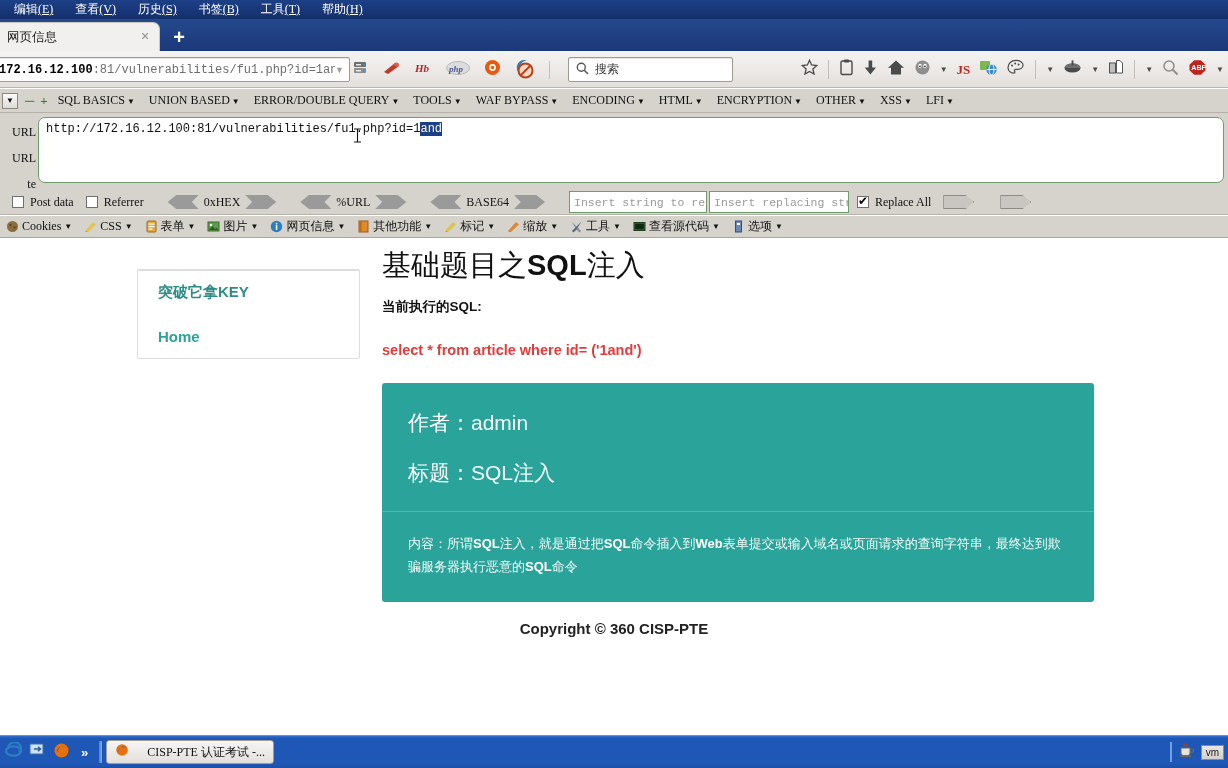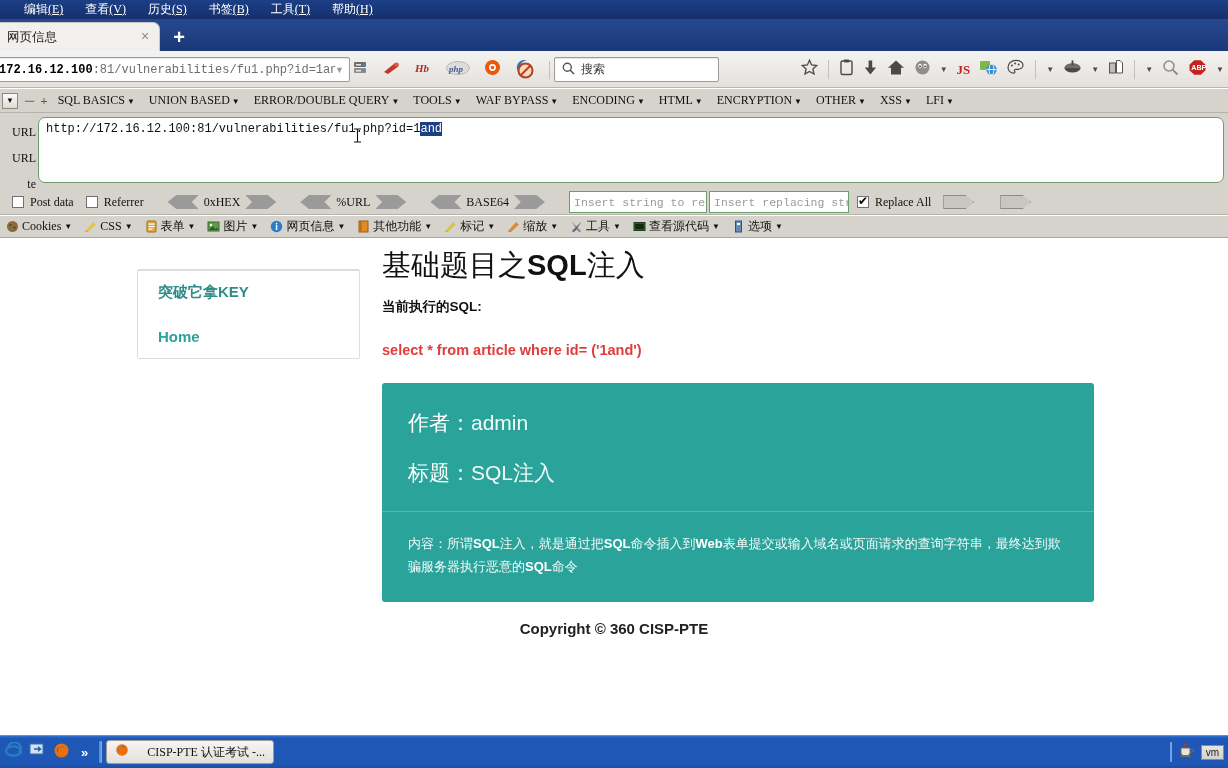--- a/index.html
+++ b/index.html
@@ -9,21 +9,21 @@
     overflow: hidden;
     font-family: "Liberation Sans", sans-serif;
     background: #ffffff;
   }
   #screen { position: relative; width: 1228px; height: 768px; background:#fff; }
 
   
   .menubar {
     position:absolute; left:0; top:0; width:1228px; height:19px;
     background: linear-gradient(#1c3f86, #15306b);
-    display:flex; align-items:center; padding-left:13px;
+    display:flex; align-items:center; padding-left:3px;
     color:#ffffff; font-size:12px;
     font-family:"Liberation Serif", serif;
   }
   .menubar .mi { padding:0 11px; white-space:nowrap; letter-spacing:0px; }
   .menubar .mi .mn { text-decoration: underline; }
 
   
   .tabstrip {
     position:absolute; left:0; top:19px; width:1228px; height:32px;
     background: linear-gradient(#25498f, #1b3878);
@@ -73,21 +73,21 @@
 
   .addonicons {
     position:absolute; left:352px; top:6px; height:25px;
     display:flex; align-items:center; gap:14px;
   }
   .addonicons .sep { width:1px; height:18px; background:#c3c0bb; margin:0 3px; }
 
   .blockicon { position:absolute; left:517px; top:11px; }
 
   .searchbox {
-    position:absolute; left:554px; top:6px; width:165px; height:25px;
+    position:absolute; left:568px; top:6px; width:165px; height:25px;
     background:#ffffff; border:1px solid #9e9a95; border-radius:2px;
     display:flex; align-items:center; padding-left:7px;
     box-shadow: inset 0 1px 1px rgba(0,0,0,.10);
   }
   .searchbox .sph { font-size:12px; color:#3b3b3b; margin-left:6px; }
 
   .righticons {
     position:absolute; right:4px; top:5px; height:27px;
     display:flex; align-items:center; gap:9px;
   }

